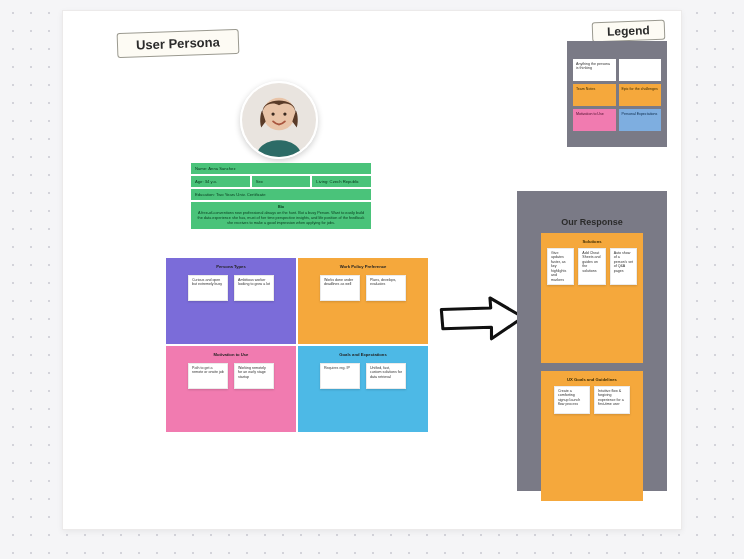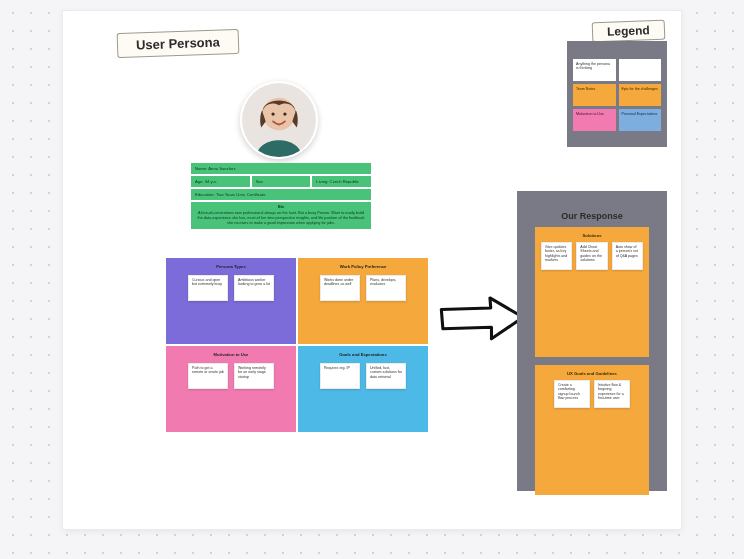--- a/index.html
+++ b/index.html
@@ -134,21 +134,21 @@
 .lg-white  { background: #fff; color: #333; }
 .lg-orange { background: #f5a83c; color: #3a2a00; }
 .lg-pink   { background: #f17bb0; color: #4b0f2c; }
 .lg-blue   { background: #7eaee0; color: #0d2b4a; }
 
 .response {
   position: absolute;
   right: 14px; top: 180px;
   width: 150px; height: 300px;
   background: #7a7a86;
-  padding: 18px;
+  padding: 24px;
 }
 .response .rtitle {
   text-align: center;
   font-weight: 700;
   font-size: 9px;
   color: #2b2b2b;
   margin: 2px 0 6px 0;
 }
 .rbox {
   background: #f5a83c;

